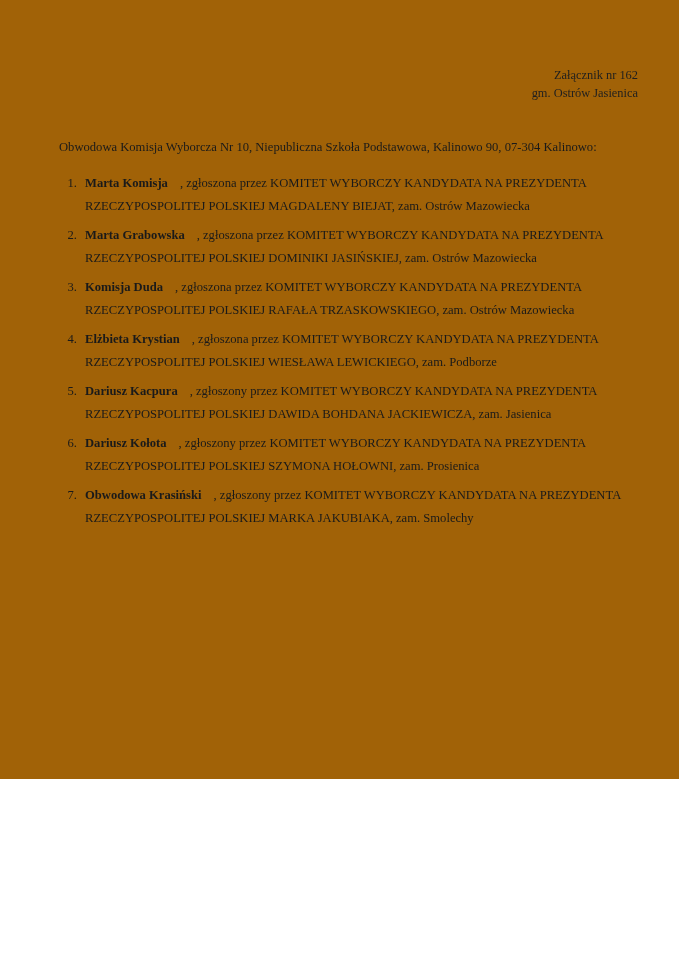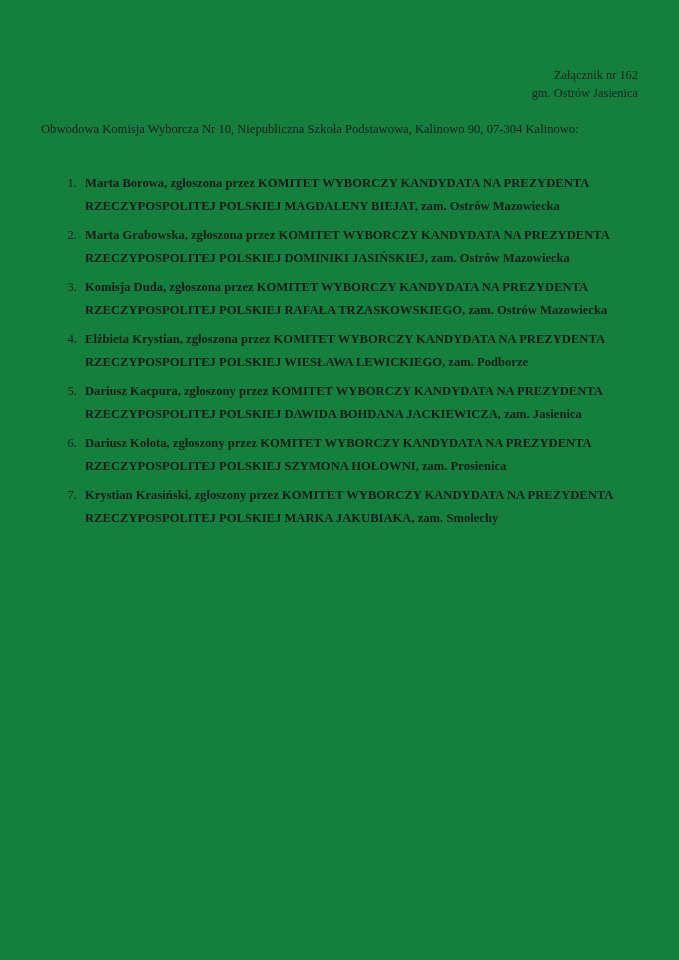--- a/index.html
+++ b/index.html
@@ -4,22 +4,22 @@
 <style>
   html, body {
     margin: 0;
     padding: 0;
     background: #ffffff;
   }
 
   .page {
     position: relative;
     width: 679px;
-    height: 960px;
-    background: #15803d;
+    height: 779px;
+    background: #a16207;
     box-sizing: border-box;
     font-family: "Liberation Serif", "DejaVu Serif", serif;
     color: #1a1a1a;
     overflow: hidden;
   }
 
   
   .doc-header {
     position: absolute;
     top: 66px;
@@ -36,21 +36,21 @@
 
   
   .commission-heading {
     position: absolute;
     top: 120px;
     left: 41px;
     right: 41px;
     font-size: 12.6px;
     line-height: 18px;
     font-weight: normal;
-    margin: 0;
+    margin: 18px;
     white-space: nowrap;
     color: #1a1a1a;
   }
 
   
   .candidate-list {
     position: absolute;
     top: 172px;
     left: 41px;
     right: 41px;
@@ -76,38 +76,39 @@
     text-align: right;
     font-size: 12.6px;
     line-height: 23px;
   }
 
   .candidate-item .candidate-name {
     font-weight: bold;
   }
 
   .candidate-item .candidate-text {
-    font-weight: bold;
+    font-weight: normal;
+    margin-left: 12px;
   }
 </style>
 </head>
 <body>
 
 <div class="page">
 
   <div class="doc-header">
     <span class="hline">Załącznik nr 162</span>
     <span class="hline">gm. Ostrów Jasienica</span>
   </div>
 
   <p class="commission-heading">Obwodowa Komisja Wyborcza Nr 10, Niepubliczna Szkoła Podstawowa, Kalinowo 90, 07-304 Kalinowo:</p>
 
   <ol class="candidate-list">
-      <li class="candidate-item"><span class="item-number">1.</span><span class="candidate-name">Marta Borowa</span><span class="candidate-text">, zgłoszona przez KOMITET WYBORCZY KANDYDATA NA PREZYDENTA RZECZYPOSPOLITEJ POLSKIEJ MAGDALENY BIEJAT, zam. Ostrów Mazowiecka</span></li>
+      <li class="candidate-item"><span class="item-number">1.</span><span class="candidate-name">Marta Komisja</span><span class="candidate-text">, zgłoszona przez KOMITET WYBORCZY KANDYDATA NA PREZYDENTA RZECZYPOSPOLITEJ POLSKIEJ MAGDALENY BIEJAT, zam. Ostrów Mazowiecka</span></li>
       <li class="candidate-item"><span class="item-number">2.</span><span class="candidate-name">Marta Grabowska</span><span class="candidate-text">, zgłoszona przez KOMITET WYBORCZY KANDYDATA NA PREZYDENTA RZECZYPOSPOLITEJ POLSKIEJ DOMINIKI JASIŃSKIEJ, zam. Ostrów Mazowiecka</span></li>
       <li class="candidate-item"><span class="item-number">3.</span><span class="candidate-name">Komisja Duda</span><span class="candidate-text">, zgłoszona przez KOMITET WYBORCZY KANDYDATA NA PREZYDENTA RZECZYPOSPOLITEJ POLSKIEJ RAFAŁA TRZASKOWSKIEGO, zam. Ostrów Mazowiecka</span></li>
       <li class="candidate-item"><span class="item-number">4.</span><span class="candidate-name">Elżbieta Krystian</span><span class="candidate-text">, zgłoszona przez KOMITET WYBORCZY KANDYDATA NA PREZYDENTA RZECZYPOSPOLITEJ POLSKIEJ WIESŁAWA LEWICKIEGO, zam. Podborze</span></li>
       <li class="candidate-item"><span class="item-number">5.</span><span class="candidate-name">Dariusz Kacpura</span><span class="candidate-text">, zgłoszony przez KOMITET WYBORCZY KANDYDATA NA PREZYDENTA RZECZYPOSPOLITEJ POLSKIEJ DAWIDA BOHDANA JACKIEWICZA, zam. Jasienica</span></li>
       <li class="candidate-item"><span class="item-number">6.</span><span class="candidate-name">Dariusz Kołota</span><span class="candidate-text">, zgłoszony przez KOMITET WYBORCZY KANDYDATA NA PREZYDENTA RZECZYPOSPOLITEJ POLSKIEJ SZYMONA HOŁOWNI, zam. Prosienica</span></li>
-      <li class="candidate-item"><span class="item-number">7.</span><span class="candidate-name">Krystian Krasiński</span><span class="candidate-text">, zgłoszony przez KOMITET WYBORCZY KANDYDATA NA PREZYDENTA RZECZYPOSPOLITEJ POLSKIEJ MARKA JAKUBIAKA, zam. Smolechy</span></li>
+      <li class="candidate-item"><span class="item-number">7.</span><span class="candidate-name">Obwodowa Krasiński</span><span class="candidate-text">, zgłoszony przez KOMITET WYBORCZY KANDYDATA NA PREZYDENTA RZECZYPOSPOLITEJ POLSKIEJ MARKA JAKUBIAKA, zam. Smolechy</span></li>
     </ol>
 
 </div>
 
 </body></html>

